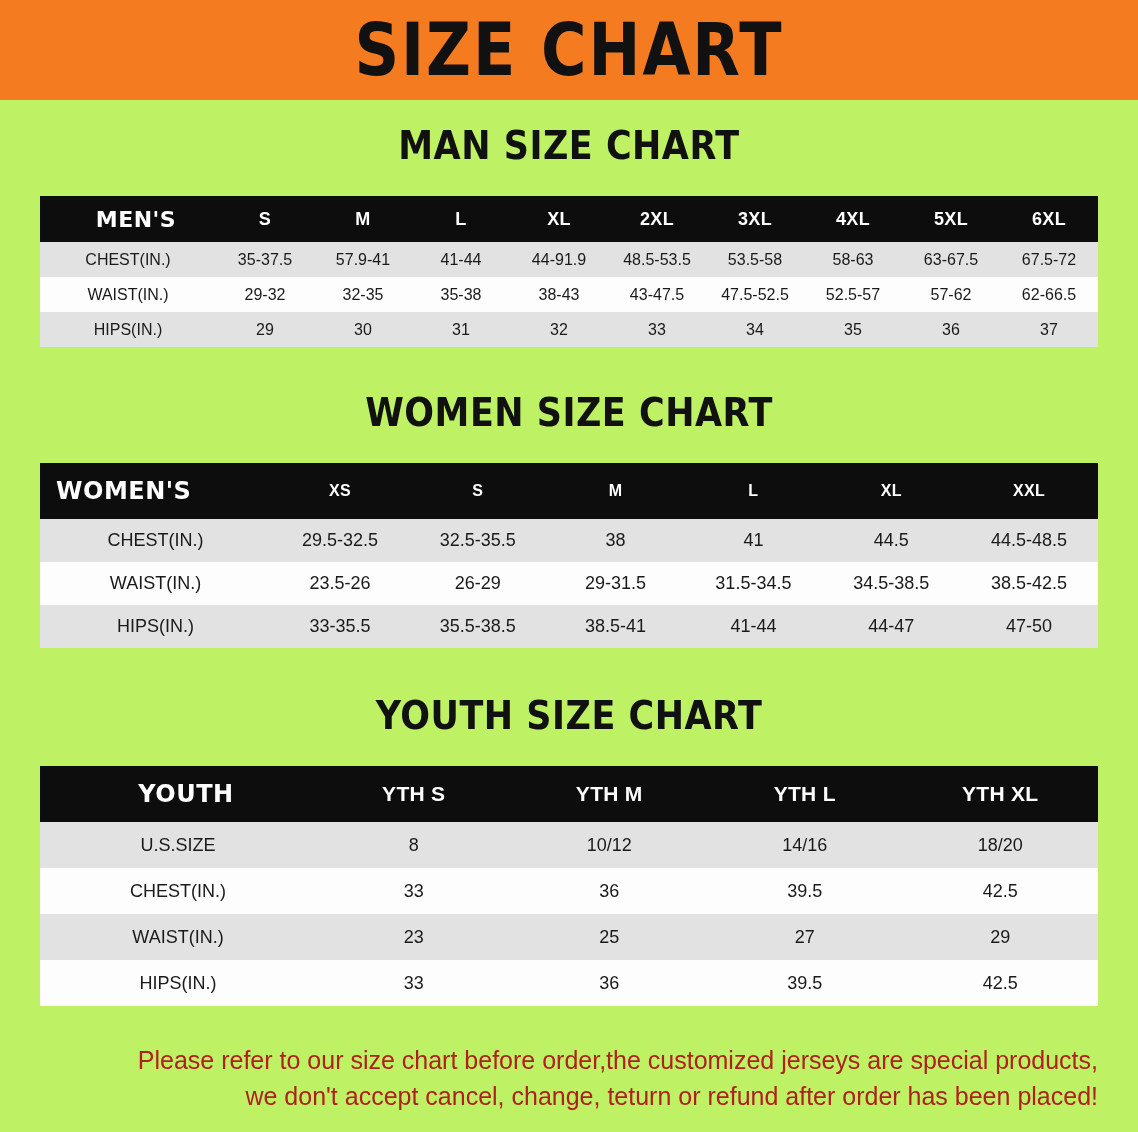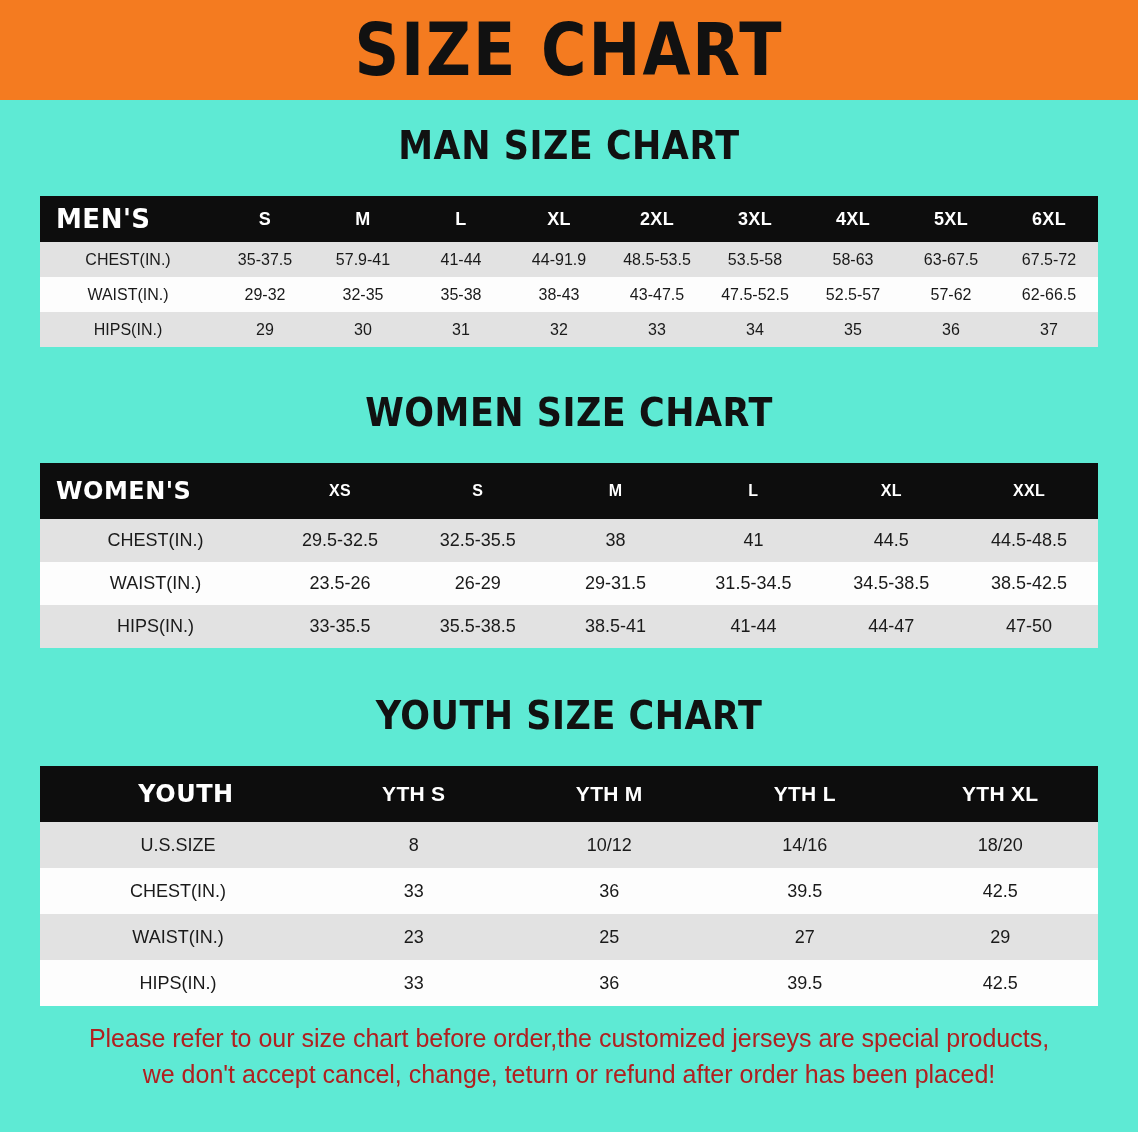--- a/index.html
+++ b/index.html
@@ -11,21 +11,21 @@
     height: 1132px;
     background: #fdfdfd;
     font-family: "Liberation Sans", sans-serif;
     color: #111;
     overflow: hidden;
   }
   .page {
     width: 1138px;
     height: 1132px;
     position: relative;
-    background: #5eead4;
+    background: #bef264;
   }
 
   
   .banner {
     width: 100%;
     height: 100px;
     background: #f47b20;
     display: flex;
     align-items: center;
     justify-content: center;
@@ -104,45 +104,45 @@
     background: #fdfdfd;
   }
   table.sizetbl tbody td.rowlabel {
     text-align: center;
     font-size: 17px;
     color: #1a1a1a;
   }
 
   
   #men-table thead th { font-size: 18px; }
-  #men-table th.rowlabel { font-size: 26px; }
+  #men-table th.rowlabel { font-size: 22px; text-align: center; }
   #men-table tbody td { font-size: 16px; }
 
   
   #women-table thead tr { height: 56px; margin-left: 28px; }
   #women-table thead th { height: 56px; font-size: 16px; }
   #women-table th.rowlabel { font-size: 24px; }
   #women-table tbody tr td { height: 43px; font-size: 18px; }
 
   
   #youth-table thead tr { height: 56px; }
   #youth-table thead th { height: 56px; font-size: 21px; text-align: center; }
   #youth-table th.rowlabel { font-size: 24px; }
   #youth-table tbody tr td { height: 46px; font-size: 18px; }
 
   
   .note {
-    margin-top: 14px;
+    margin-top: 36px;
     padding: 0 40px;
     box-sizing: border-box;
     color: #b02020;
     font-family: "Liberation Sans", sans-serif;
     font-size: 25px;
     line-height: 1.45;
-    text-align: center;
+    text-align: right;
   }
   .note-line { display: block; }
 </style>
 </head>
 <body>
 
 <div class="page">
 
   <div class="banner">
     <div class="banner-title">SIZE CHART</div>

